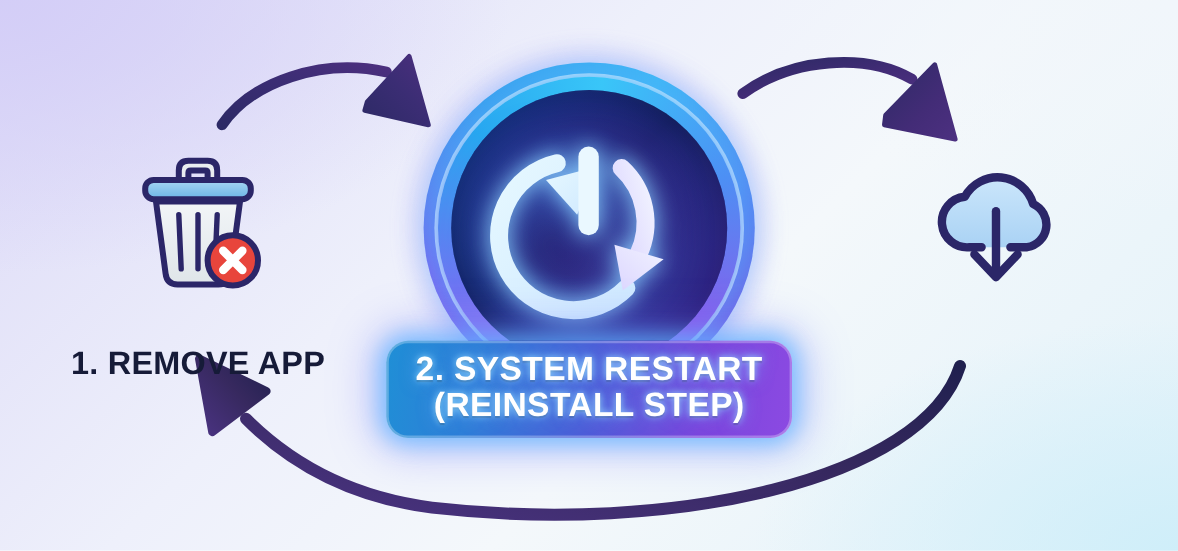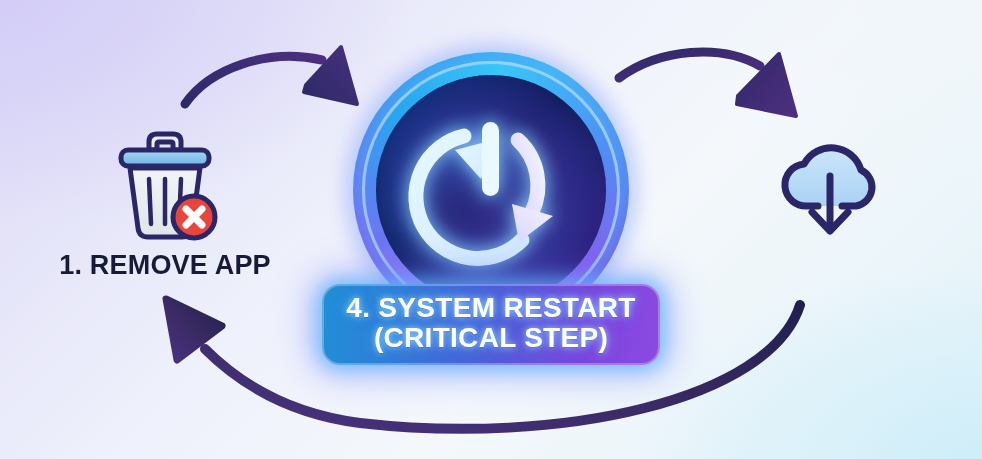--- a/index.html
+++ b/index.html
@@ -30,20 +30,21 @@
     width: 982px;
     height: 459px;
   }
 
   
   .step {
     position: absolute;
     display: flex;
     flex-direction: column;
     align-items: center;
+    gap: 38px;
   }
   #step-remove { left: 30px;  top: 126px; width: 270px; }
   #step-reinstall { left: 690px; top: 126px; width: 280px; }
 
   .step-icon {
     width: 120px;
     height: 118px;
     display: block;
   }
   #step-reinstall .step-icon { width: 140px; height: 118px; }
@@ -277,22 +278,22 @@
 
       <path d="M 117 40 A 62 62 0 0 1 131 112" fill="none" stroke="url(#symRight)" stroke-width="15" stroke-linecap="round"></path>
 
       <path d="M 111 104 L 152 116 L 118 142 Z" fill="url(#symRight)"></path>
 
       <rect x="81" y="22" width="17" height="74" rx="8.5" fill="#eaf8ff"></rect>
     </svg>
   </div>
 
   <div id="restart-banner">
-    <span class="banner-line">4. SYSTEM RESTART</span>
-    <span class="banner-line">(CRITICAL STEP)</span>
+    <span class="banner-line">2. SYSTEM RESTART</span>
+    <span class="banner-line">(REINSTALL STEP)</span>
   </div>
 
   <div class="step" id="step-reinstall">
     <svg class="step-icon" viewBox="0 0 140 118" xmlns="http://www.w3.org/2000/svg">
       <defs>
         <linearGradient id="cloudFill" x1="0" y1="0" x2="0" y2="1">
           <stop offset="0%" stop-color="#cbe6fb"></stop>
           <stop offset="100%" stop-color="#a9d2f4"></stop>
         </linearGradient>
       </defs>

